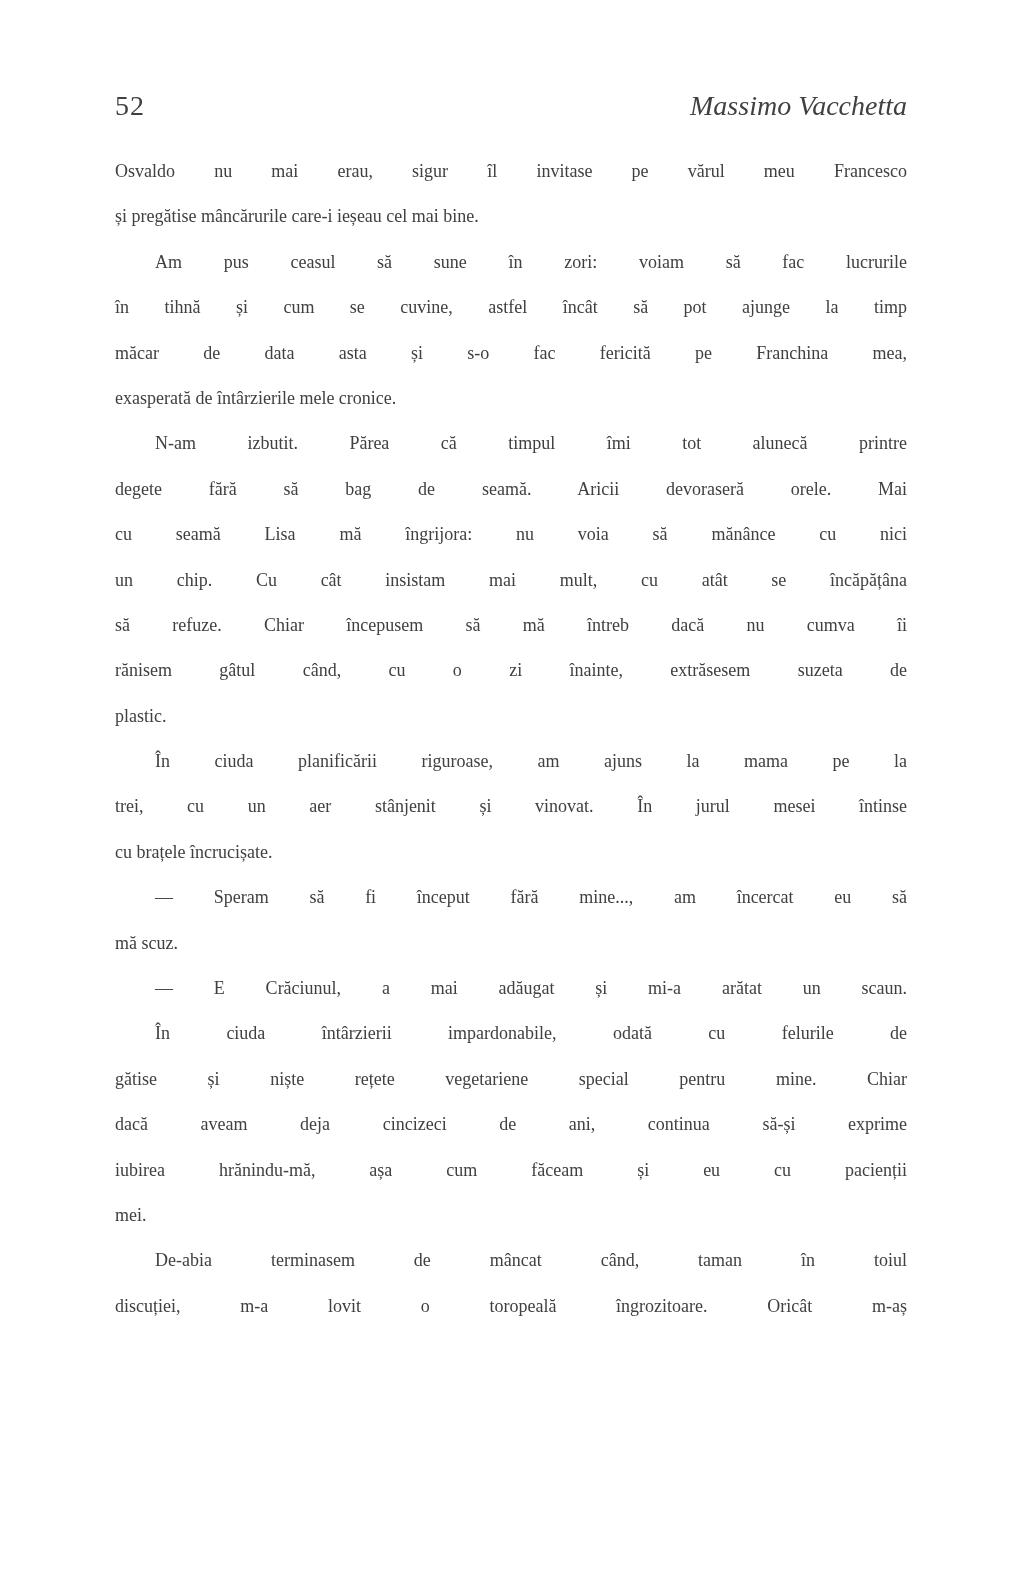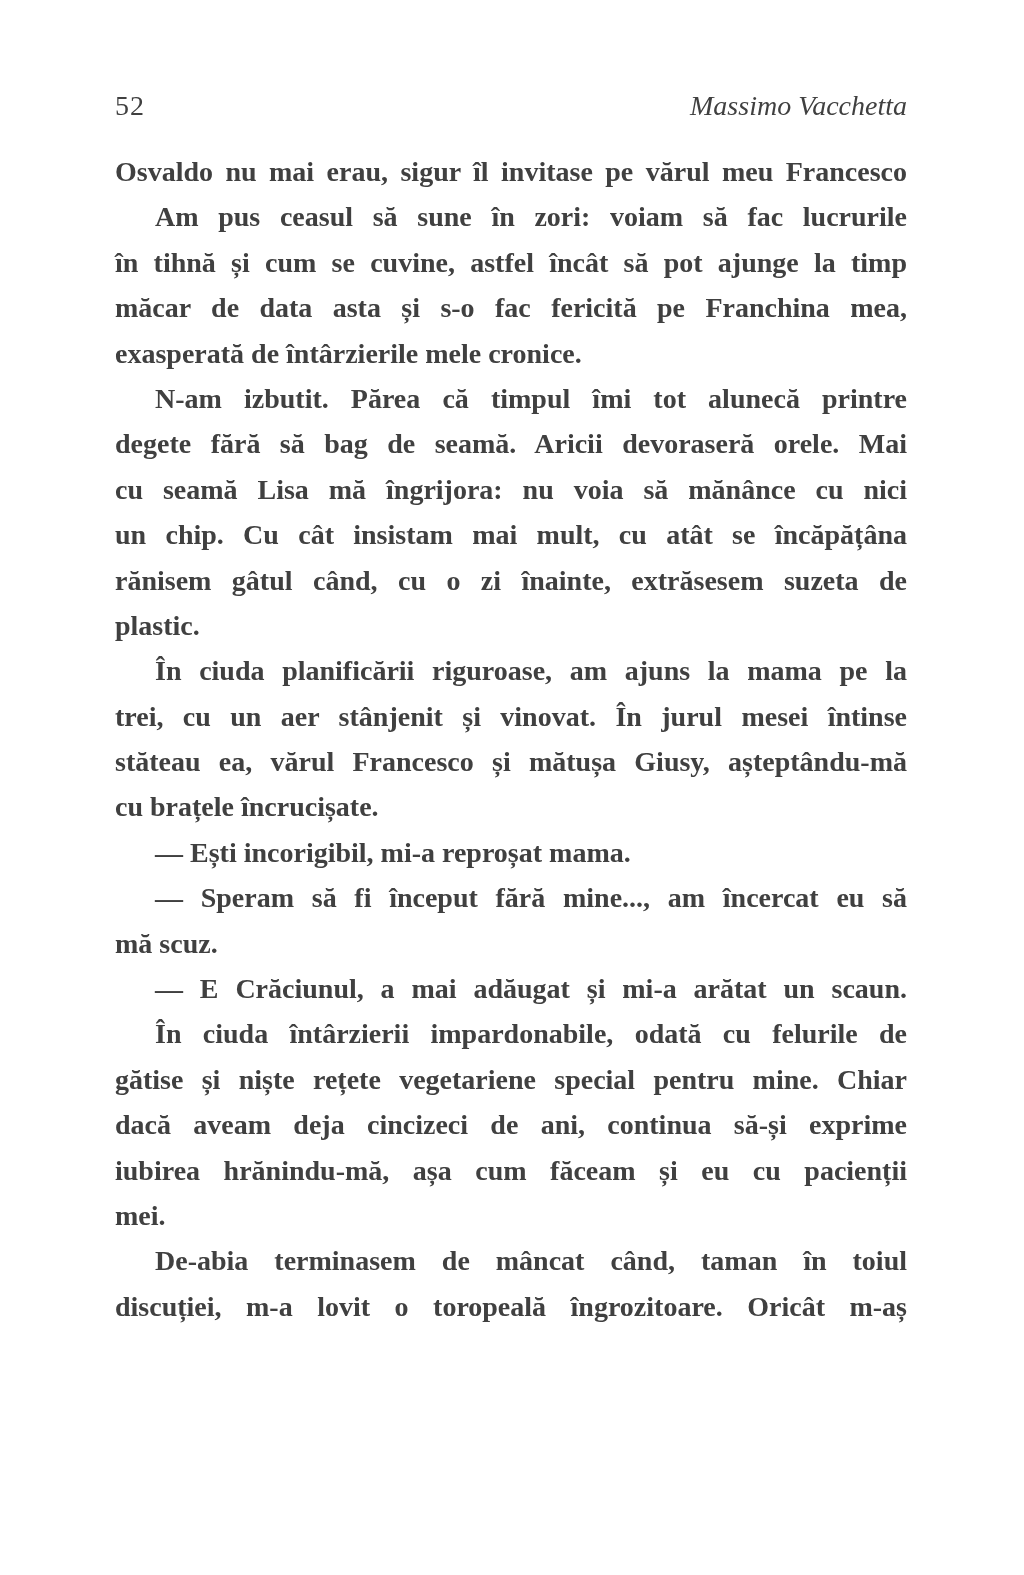--- a/index.html
+++ b/index.html
@@ -33,61 +33,60 @@
     font-style: italic;
     font-size: 28px;
   }
   .text-block {
     position: absolute;
     left: 115px;
     top: 149px;
     width: 792px;
   }
   .line {
-    font-size: 28px;
+    font-size: 18px;
     line-height: 45.4px;
     height: 45.4px;
     white-space: normal;
     text-align: left;
     overflow: visible;
-    font-weight: bold;
   }
   .line.j {
     text-align: justify;
     text-align-last: justify;
   }
   .line.indent {
     text-indent: 40px;
   }
 </style>
 </head>
 <body>
 
 <div class="page">
   <div class="header">
     <span class="pagenum">52</span>
     <span class="running">Massimo Vacchetta</span>
   </div>
   <div class="text-block">
       <div class="line j">Osvaldo nu mai erau, sigur îl invitase pe vărul meu Francesco</div>
+      <div class="line">și pregătise mâncărurile care-i ieșeau cel mai bine.</div>
       <div class="line indent j">Am pus ceasul să sune în zori: voiam să fac lucrurile</div>
       <div class="line j">în tihnă și cum se cuvine, astfel încât să pot ajunge la timp</div>
       <div class="line j">măcar de data asta și s-o fac fericită pe Franchina mea,</div>
       <div class="line">exasperată de întârzierile mele cronice.</div>
       <div class="line indent j">N-am izbutit. Părea că timpul îmi tot alunecă printre</div>
       <div class="line j">degete fără să bag de seamă. Aricii devoraseră orele. Mai</div>
       <div class="line j">cu seamă Lisa mă îngrijora: nu voia să mănânce cu nici</div>
       <div class="line j">un chip. Cu cât insistam mai mult, cu atât se încăpățâna</div>
+      <div class="line j">să refuze. Chiar începusem să mă întreb dacă nu cumva îi</div>
       <div class="line j">rănisem gâtul când, cu o zi înainte, extrăsesem suzeta de</div>
       <div class="line">plastic.</div>
       <div class="line indent j">În ciuda planificării riguroase, am ajuns la mama pe la</div>
       <div class="line j">trei, cu un aer stânjenit și vinovat. În jurul mesei întinse</div>
-      <div class="line j">stăteau ea, vărul Francesco și mătușa Giusy, așteptându-mă</div>
       <div class="line">cu brațele încrucișate.</div>
-      <div class="line indent">— Ești incorigibil, mi-a reproșat mama.</div>
       <div class="line indent j">— Speram să fi început fără mine..., am încercat eu să</div>
       <div class="line">mă scuz.</div>
       <div class="line indent j">— E Crăciunul, a mai adăugat și mi-a arătat un scaun.</div>
       <div class="line indent j">În ciuda întârzierii impardonabile, odată cu felurile de</div>
       <div class="line j">gătise și niște rețete vegetariene special pentru mine. Chiar</div>
       <div class="line j">dacă aveam deja cincizeci de ani, continua să-și exprime</div>
       <div class="line j">iubirea hrănindu-mă, așa cum făceam și eu cu pacienții</div>
       <div class="line">mei.</div>
       <div class="line indent j">De-abia terminasem de mâncat când, taman în toiul</div>
       <div class="line j">discuției, m-a lovit o toropeală îngrozitoare. Oricât m-aș</div>

